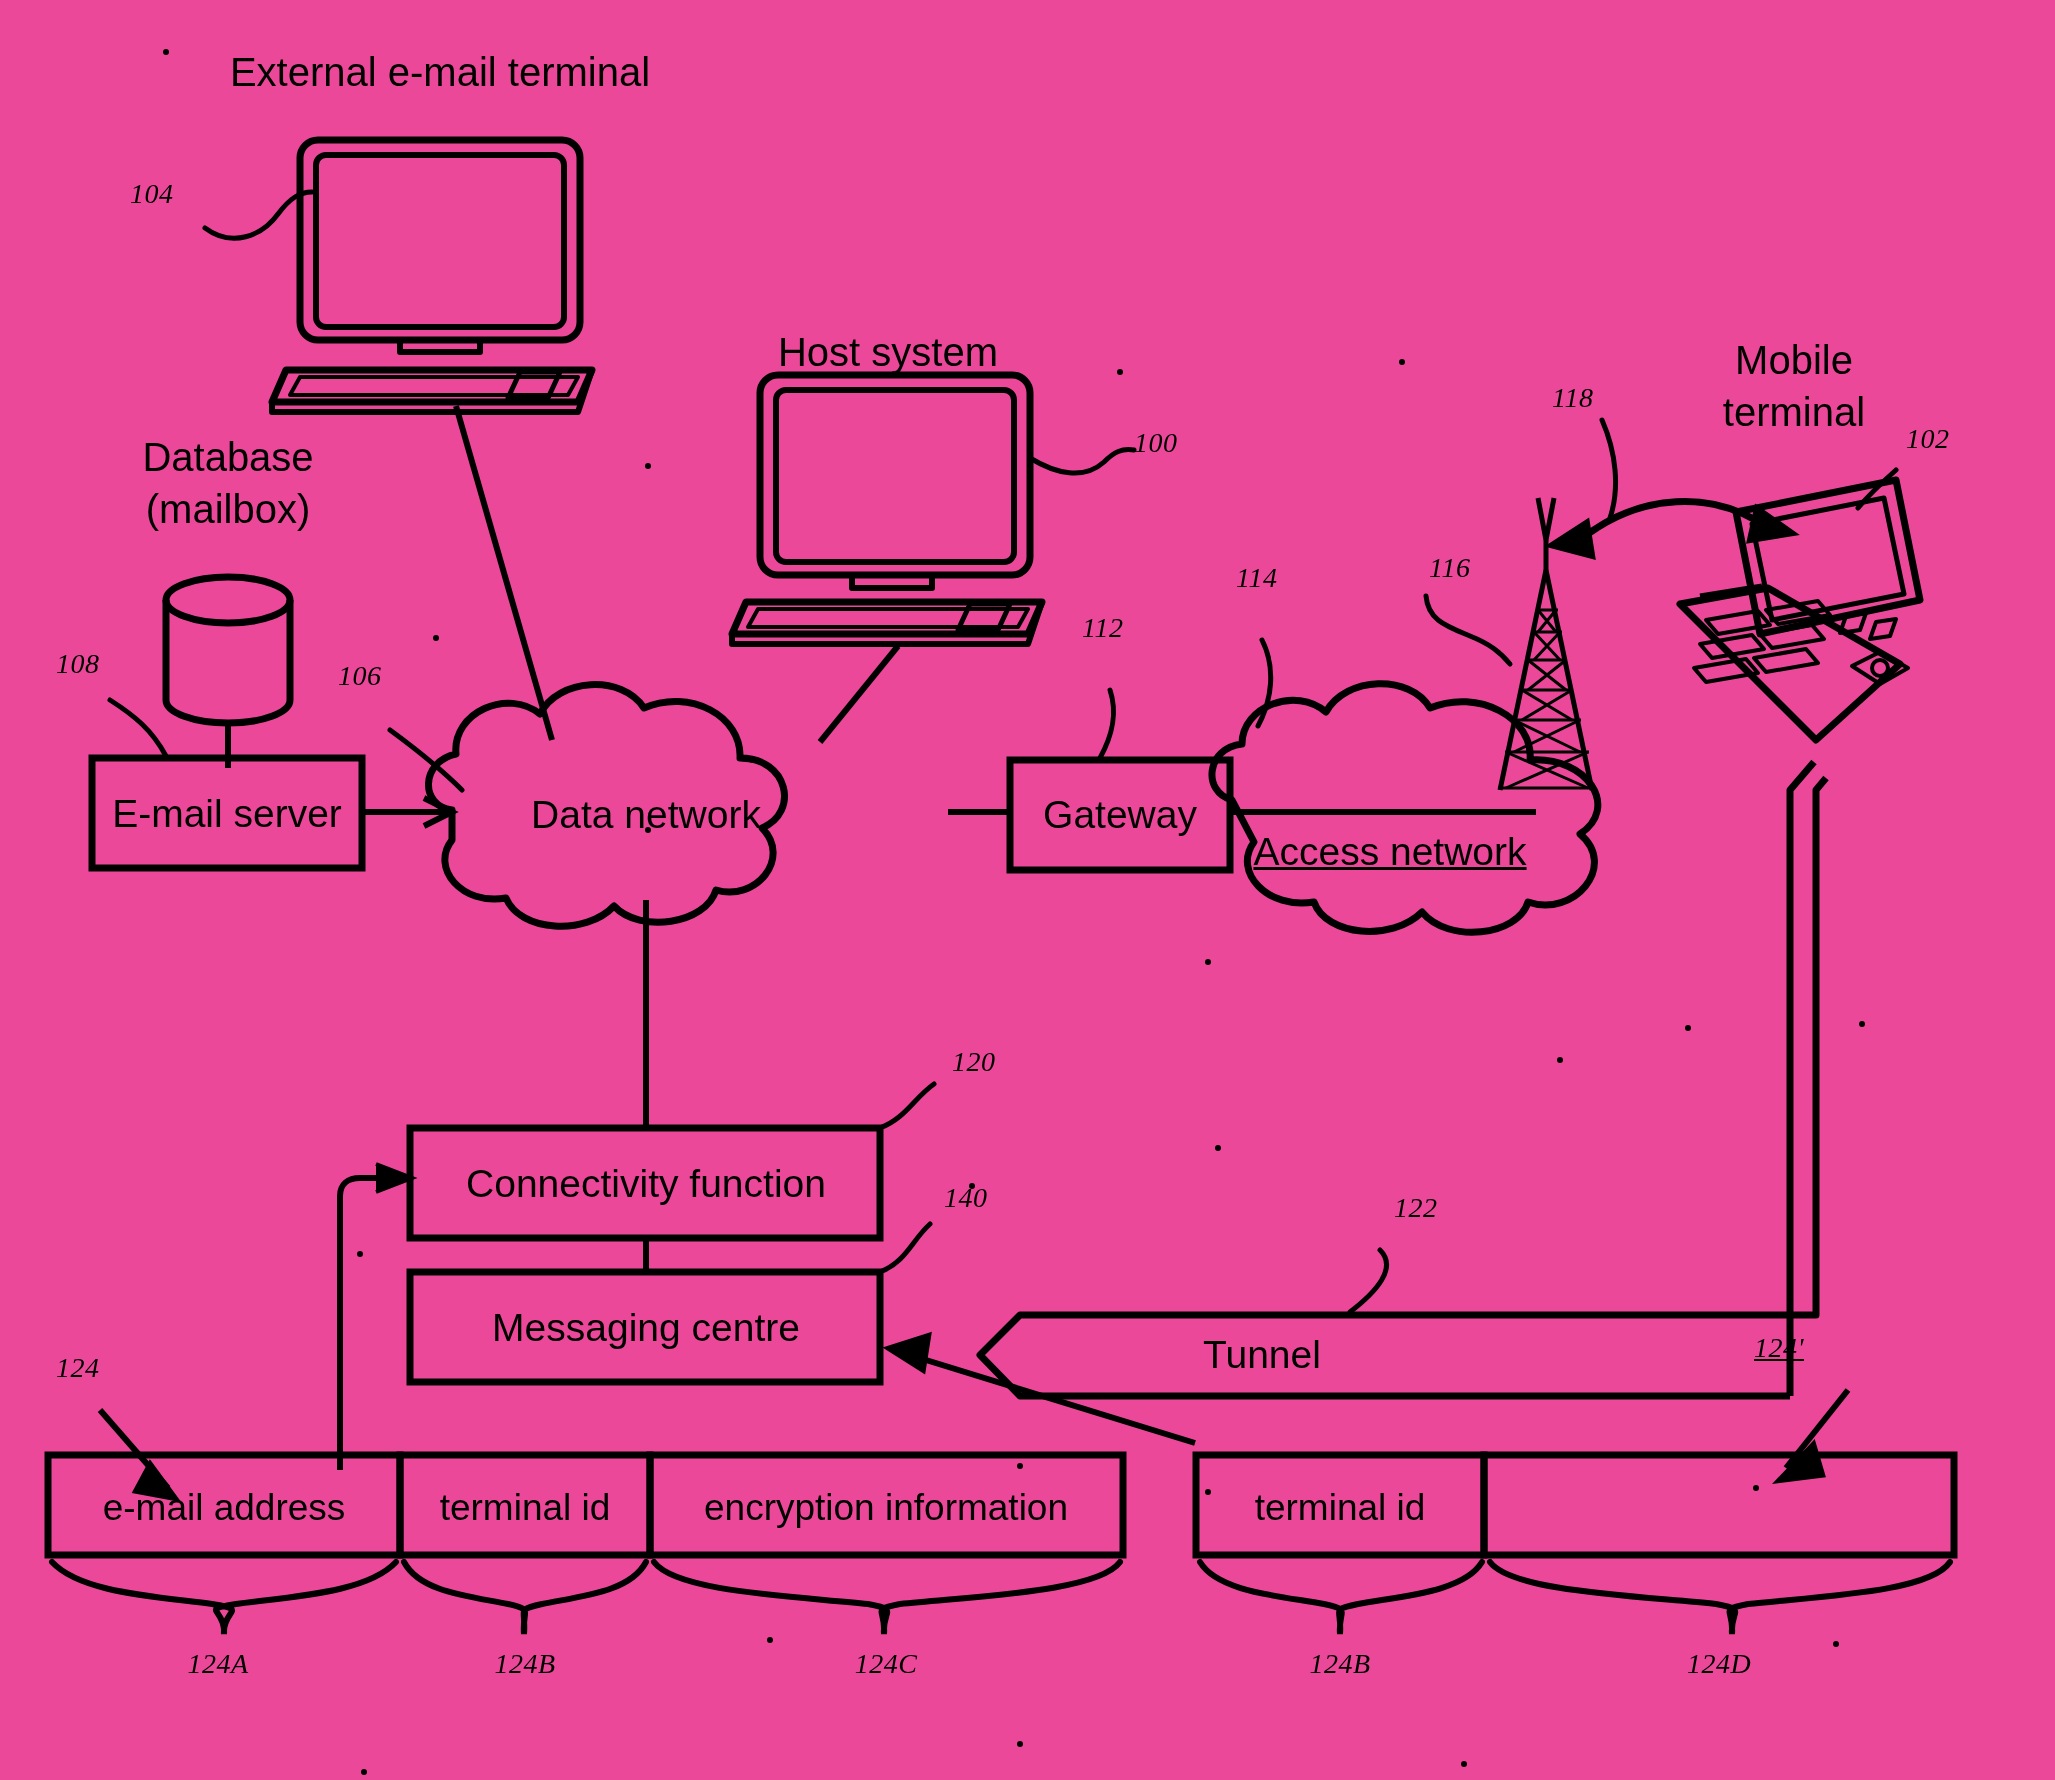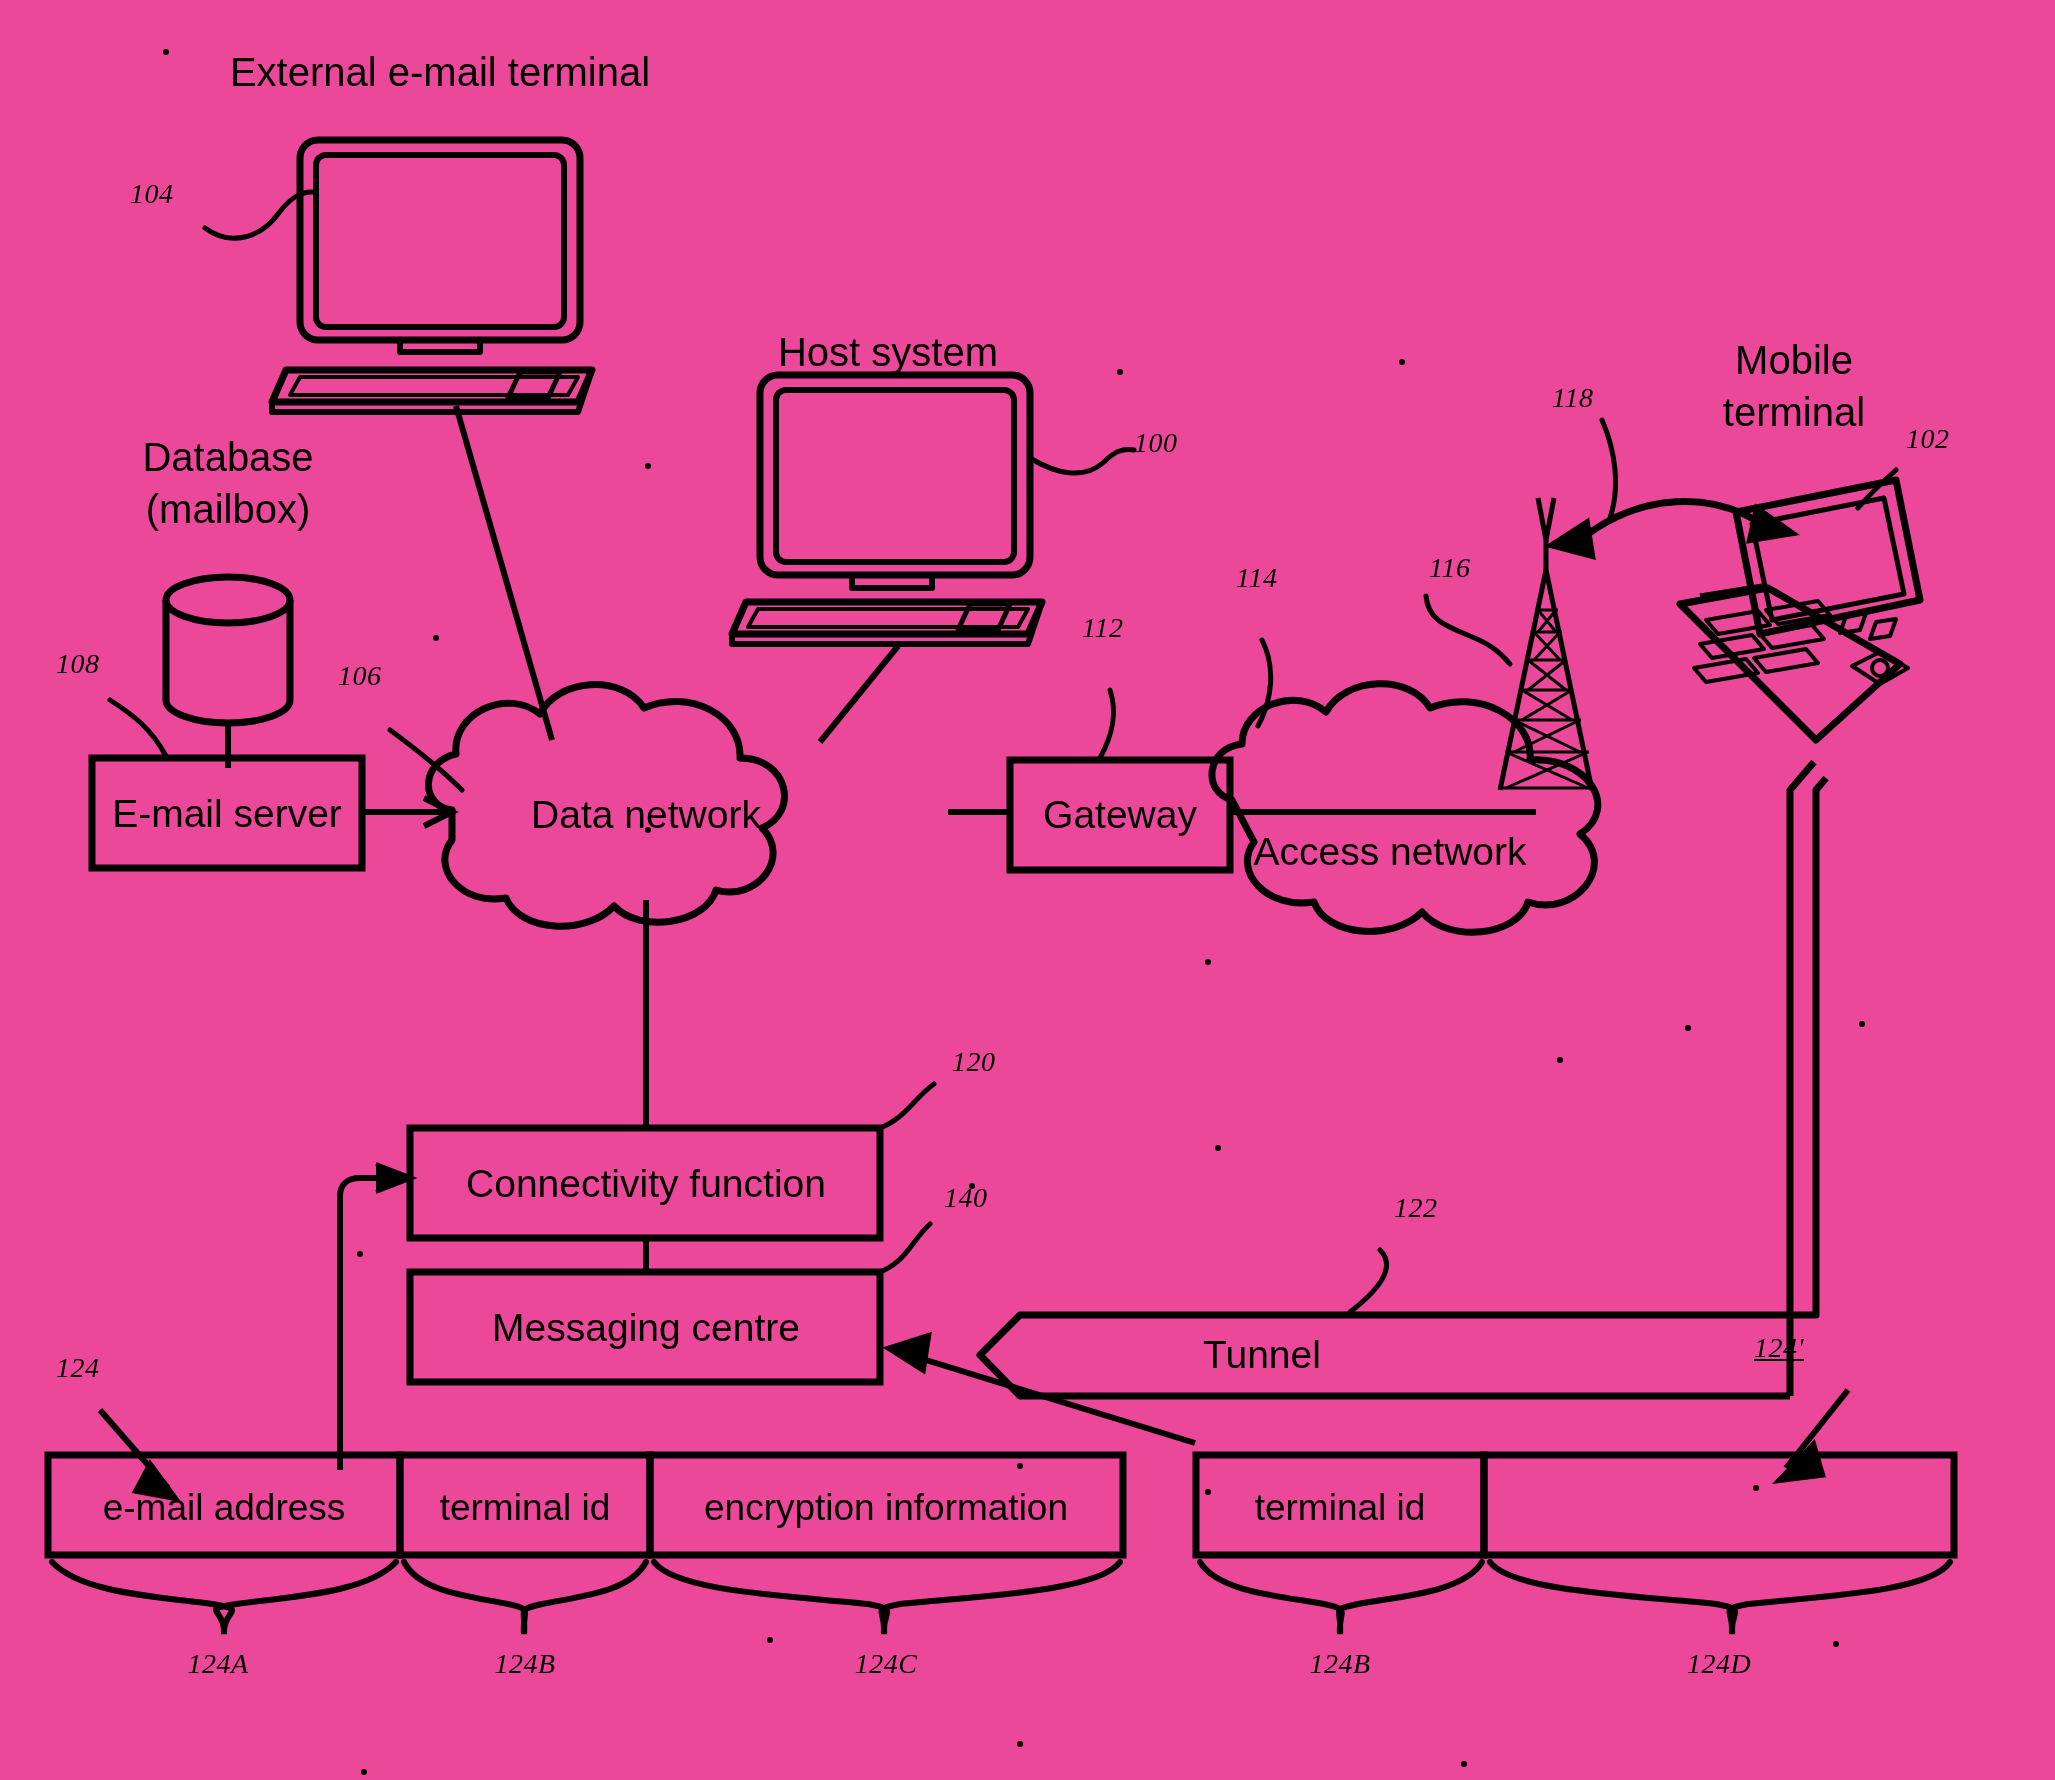--- a/index.html
+++ b/index.html
@@ -317,21 +317,21 @@
 
   <div class="lbl lbl-box centerbox" style="left:646px; top:793px;">Data network</div>
   <div class="lbl lbl-ref" style="left:338px; top:660px;">106</div>
 
   <div class="lbl lbl-title centerbox" style="left:888px; top:330px;">Host system</div>
   <div class="lbl lbl-ref" style="left:1134px; top:427px;">100</div>
 
   <div class="lbl lbl-box centerbox" style="left:1120px; top:793px;">Gateway</div>
   <div class="lbl lbl-ref" style="left:1082px; top:612px;">112</div>
 
-  <div class="lbl lbl-box centerbox" style="left:1390px; top:830px;">Access network</div>
+  <div class="lbl lbl-box centerbox" style="left:1390px; top:830px;text-decoration:underline;">Access network</div>
   <div class="lbl lbl-ref" style="left:1236px; top:562px;">114</div>
 
   <div class="lbl lbl-ref" style="left:1429px; top:552px;">116</div>
 
   <div class="lbl lbl-ref" style="left:1552px; top:382px;">118</div>
 
   <div class="lbl lbl-title centerbox" style="left:1794px; top:338px;">Mobile</div>
   <div class="lbl lbl-title centerbox" style="left:1794px; top:390px;">terminal</div>
   <div class="lbl lbl-ref" style="left:1890px; top:423px;margin-left:16px;">102</div>
 

